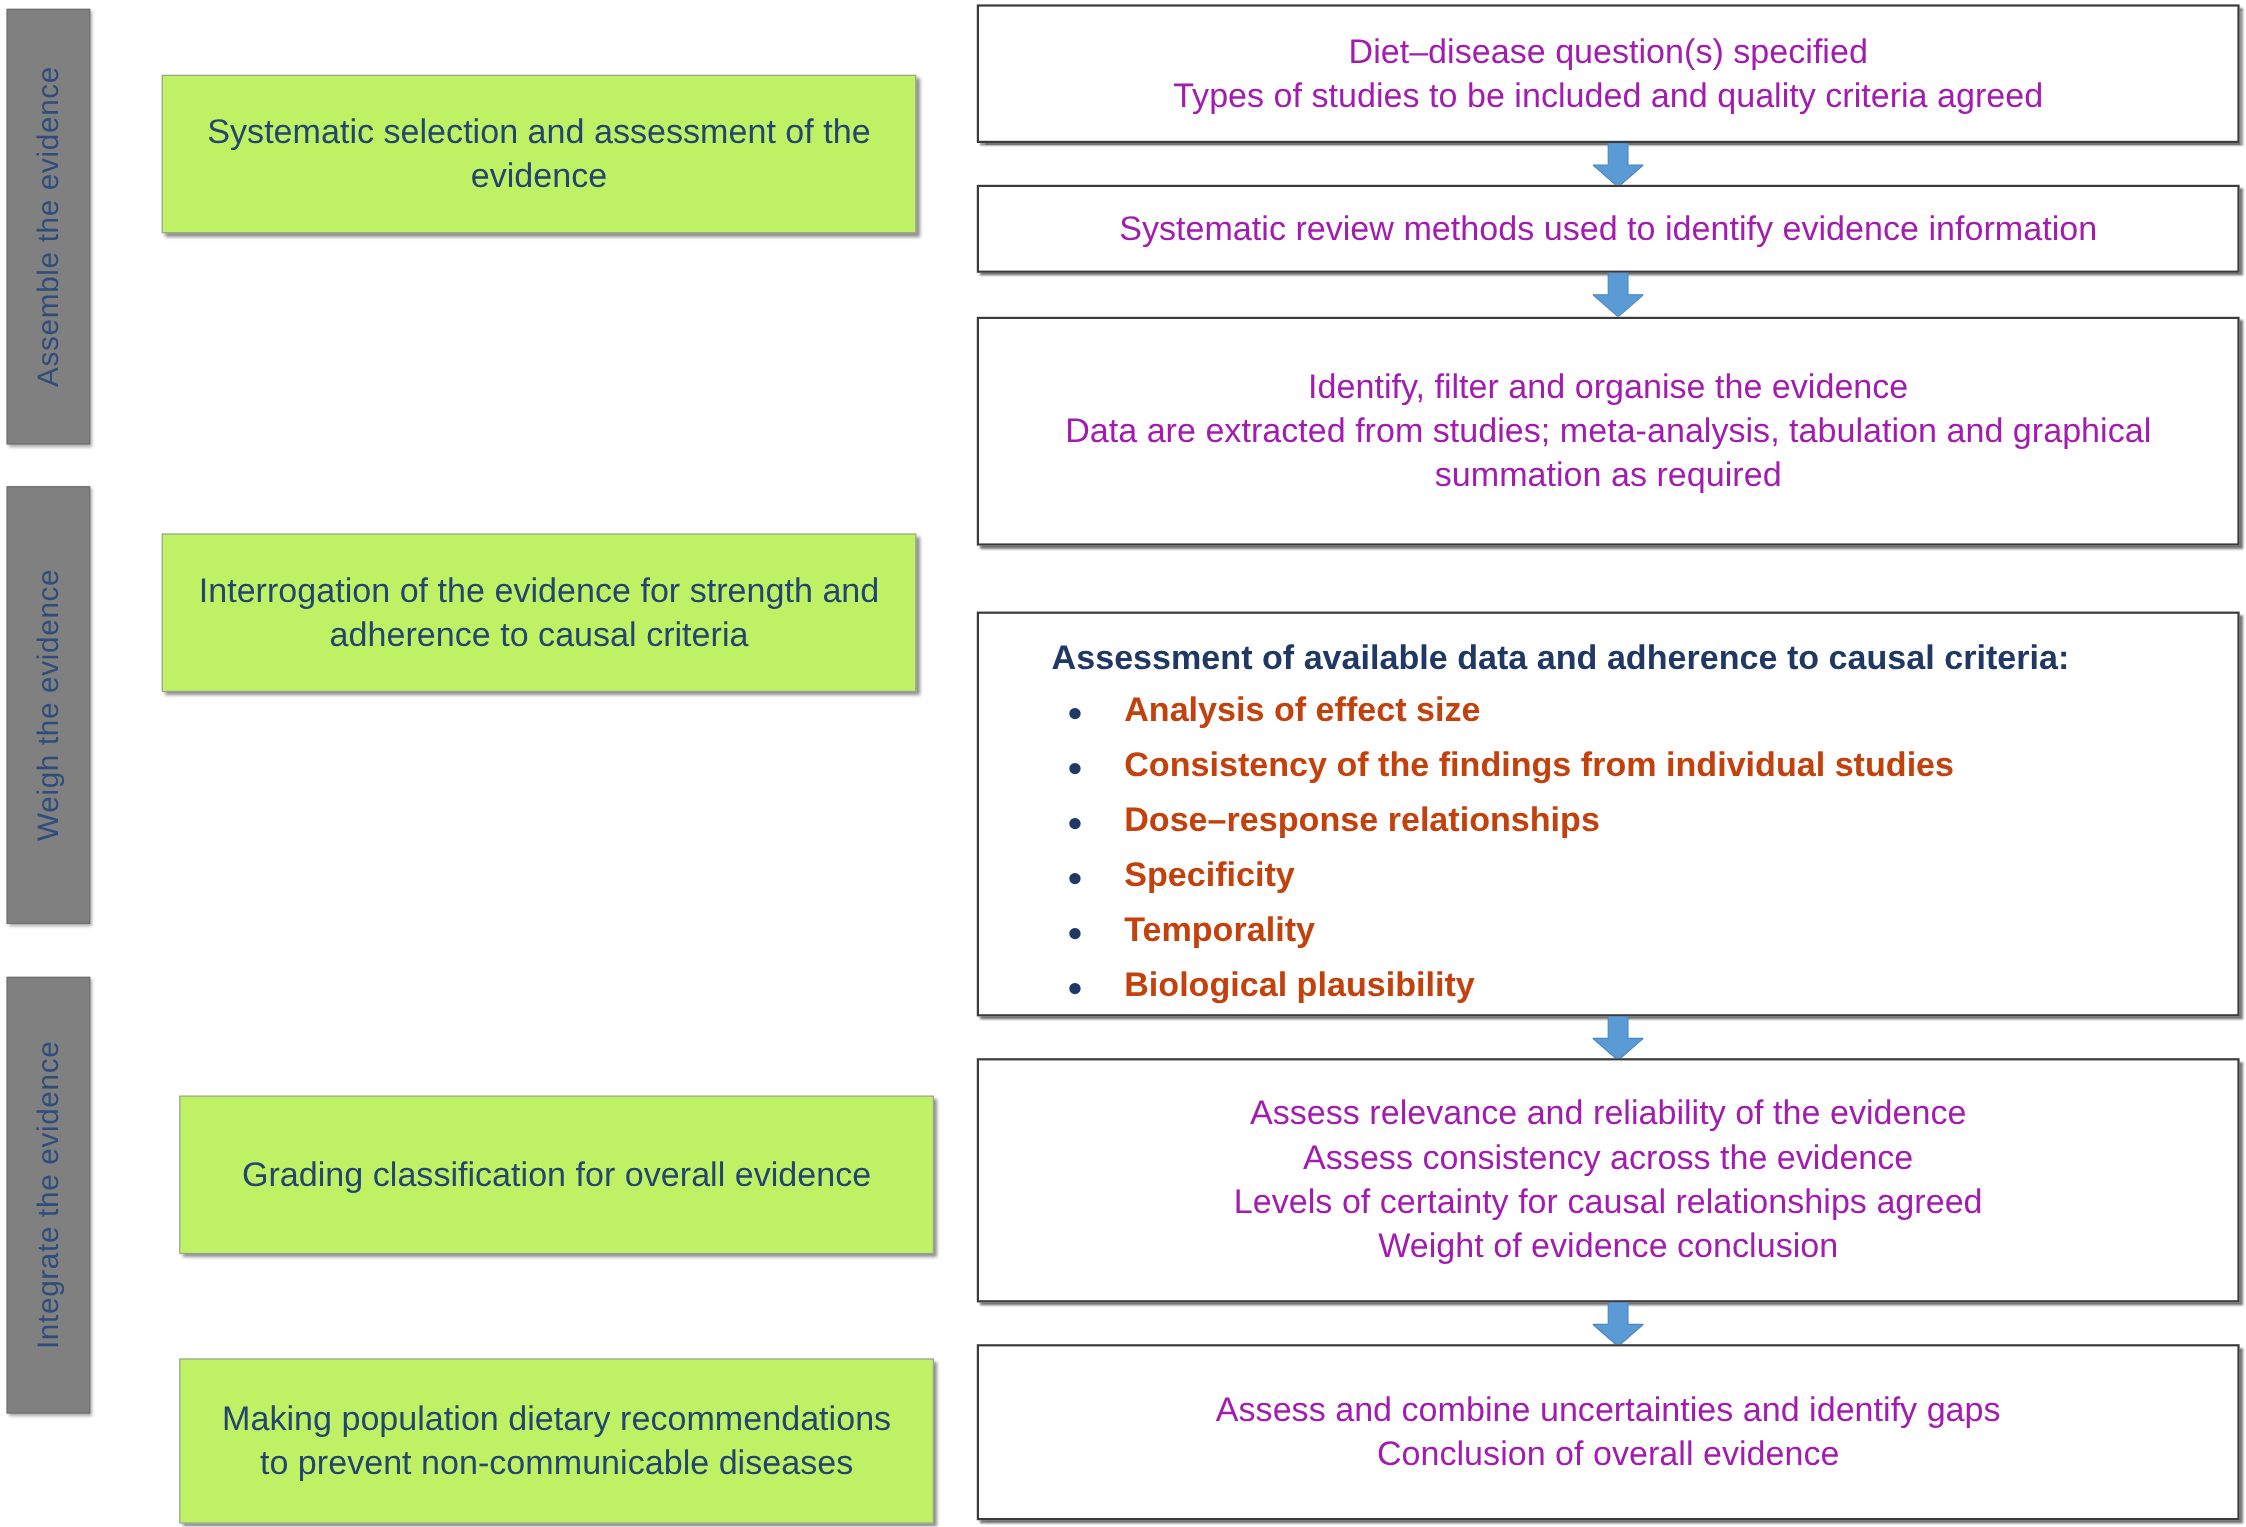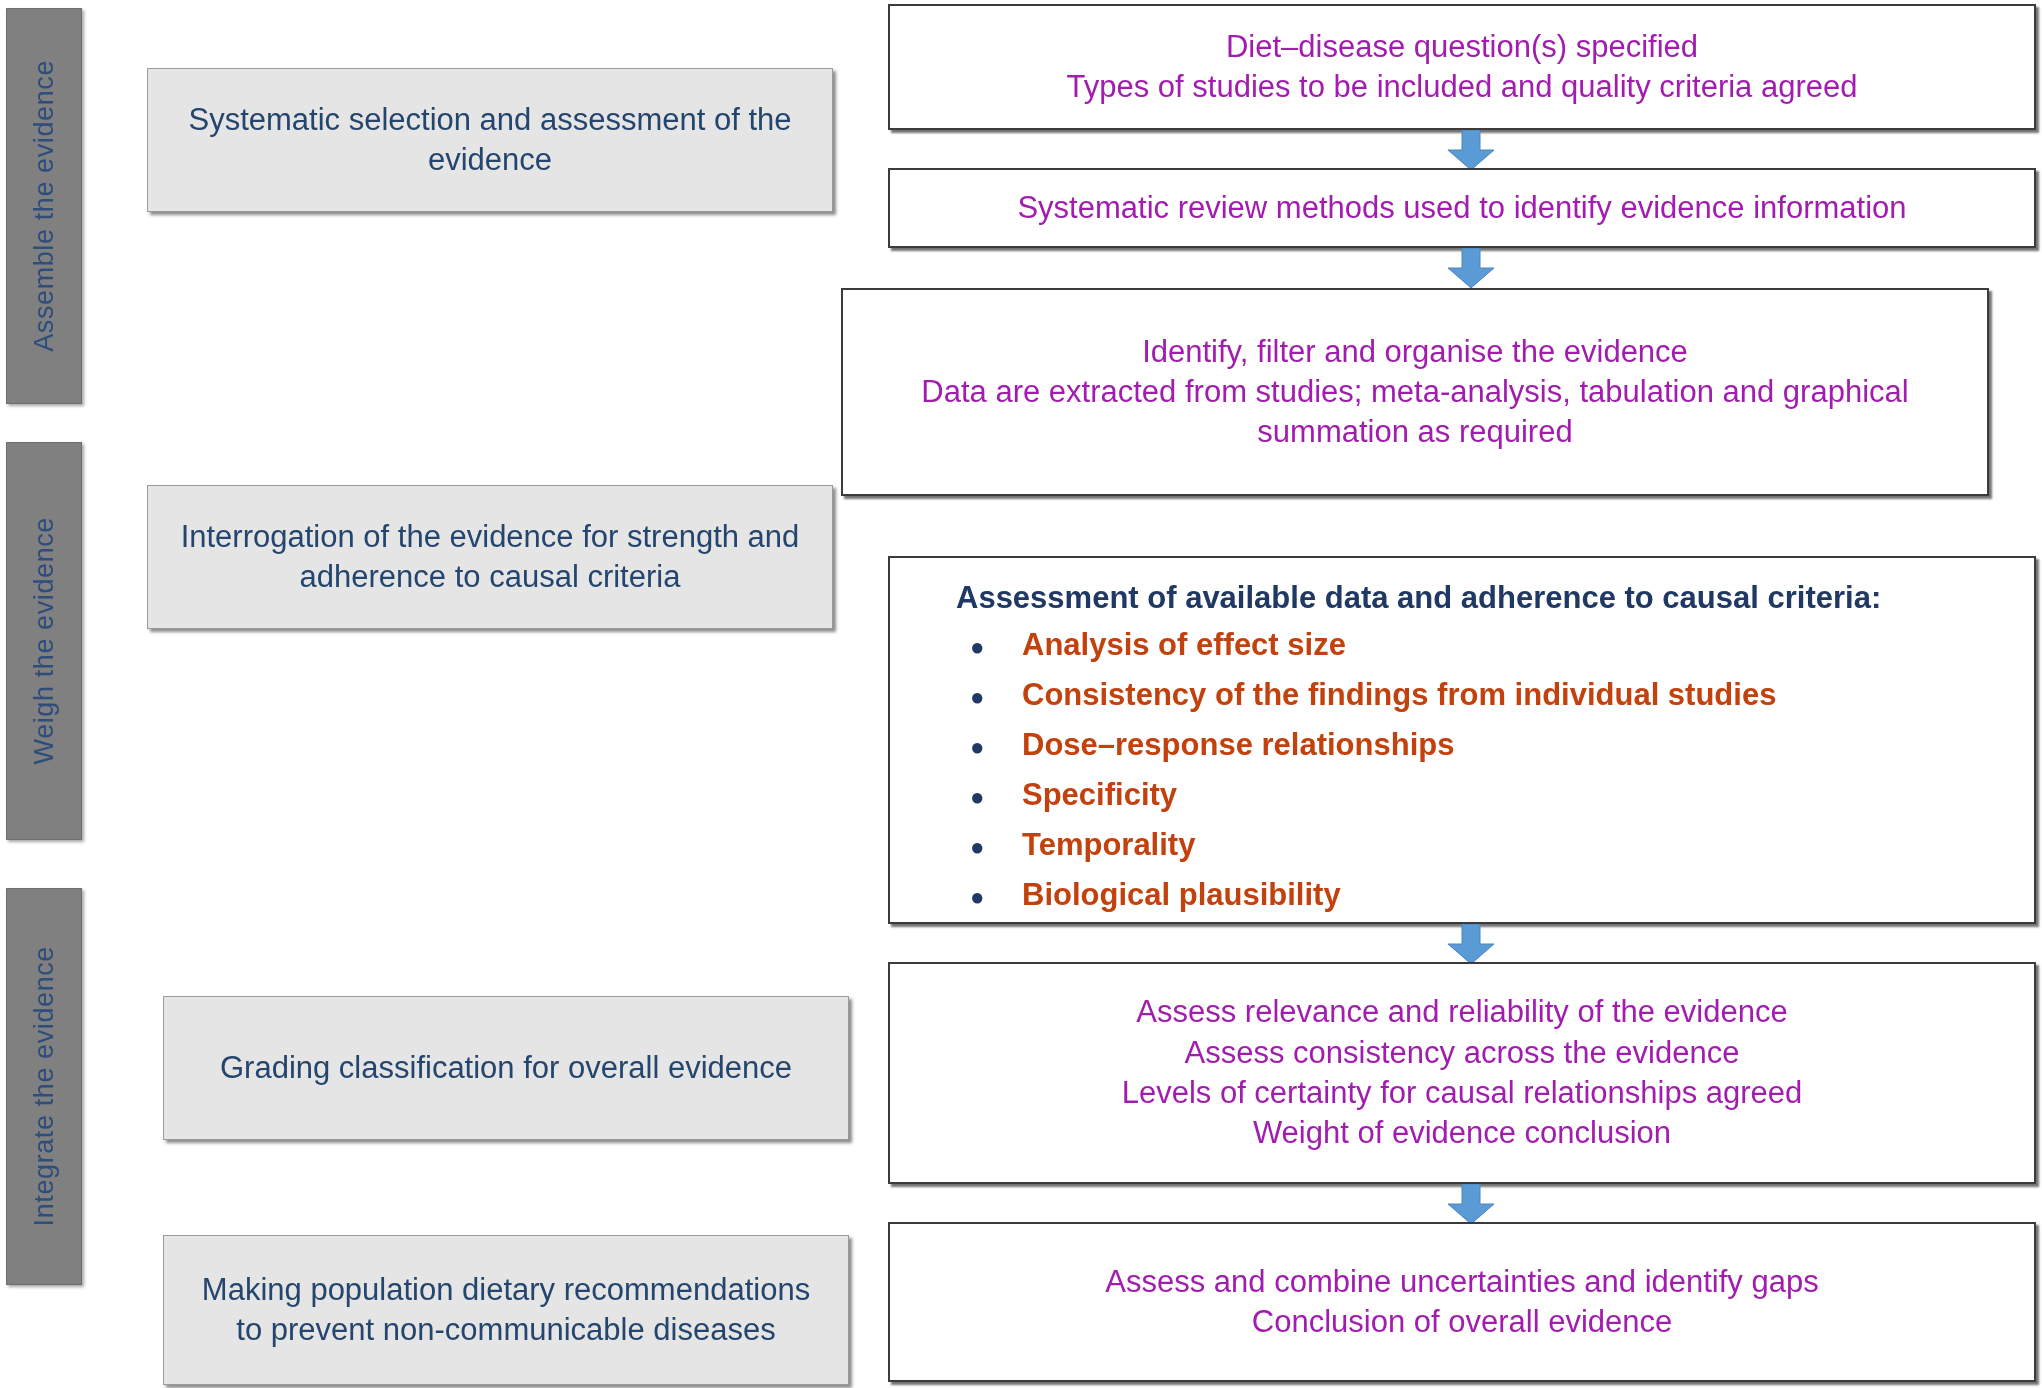--- a/index.html
+++ b/index.html
@@ -35,21 +35,21 @@
     color: #2E4D7B;
     font-size: 27px;
     letter-spacing: 0.6px;
     white-space: nowrap;
     font-family: "Liberation Sans", sans-serif;
   }
 
   
   .desc-box {
     position: absolute;
-    background: #e5e5e5;
+    background: #bef264;
     border: 1px solid #9a9a9a;
     box-sizing: border-box;
     box-shadow: 3px 3px 3px rgba(0,0,0,0.45);
     display: flex;
     align-items: center;
     justify-content: center;
     text-align: center;
     padding: 6px 22px;
   }
   .desc-box .desc-text {
@@ -175,21 +175,21 @@
   <div class="proc-box" style="left:888px; top:168px; width:1148px; height:80px;">
     <div class="proc-line">Systematic review methods used to identify evidence information</div>
   </div>
 
   <div class="down-arrow" style="left:1448px; top:248px; height:40px;">
     <svg viewBox="0 0 46 40" preserveAspectRatio="none">
       <polygon points="14,0 32,0 32,20 46,20 23,40 0,20 14,20" fill="#5B9BD5" stroke="#4A86C0" stroke-width="1"></polygon>
     </svg>
   </div>
 
-  <div class="proc-box" style="left:841px; top:288px; width:1148px; height:208px;">
+  <div class="proc-box" style="left:888px; top:288px; width:1148px; height:208px;">
     <div class="proc-line">Identify, filter and organise the evidence</div>
     <div class="proc-line">Data are extracted from studies; meta-analysis, tabulation and graphical</div>
     <div class="proc-line">summation as required</div>
   </div>
 
   <div class="proc-box left-align-block" style="left:888px; top:556px; width:1148px; height:368px;">
     <div class="criteria-head">Assessment of available data and adherence to causal criteria:</div>
     <ul class="bullet-list">
       <li>
         <span class="bullet-dot">●</span>

